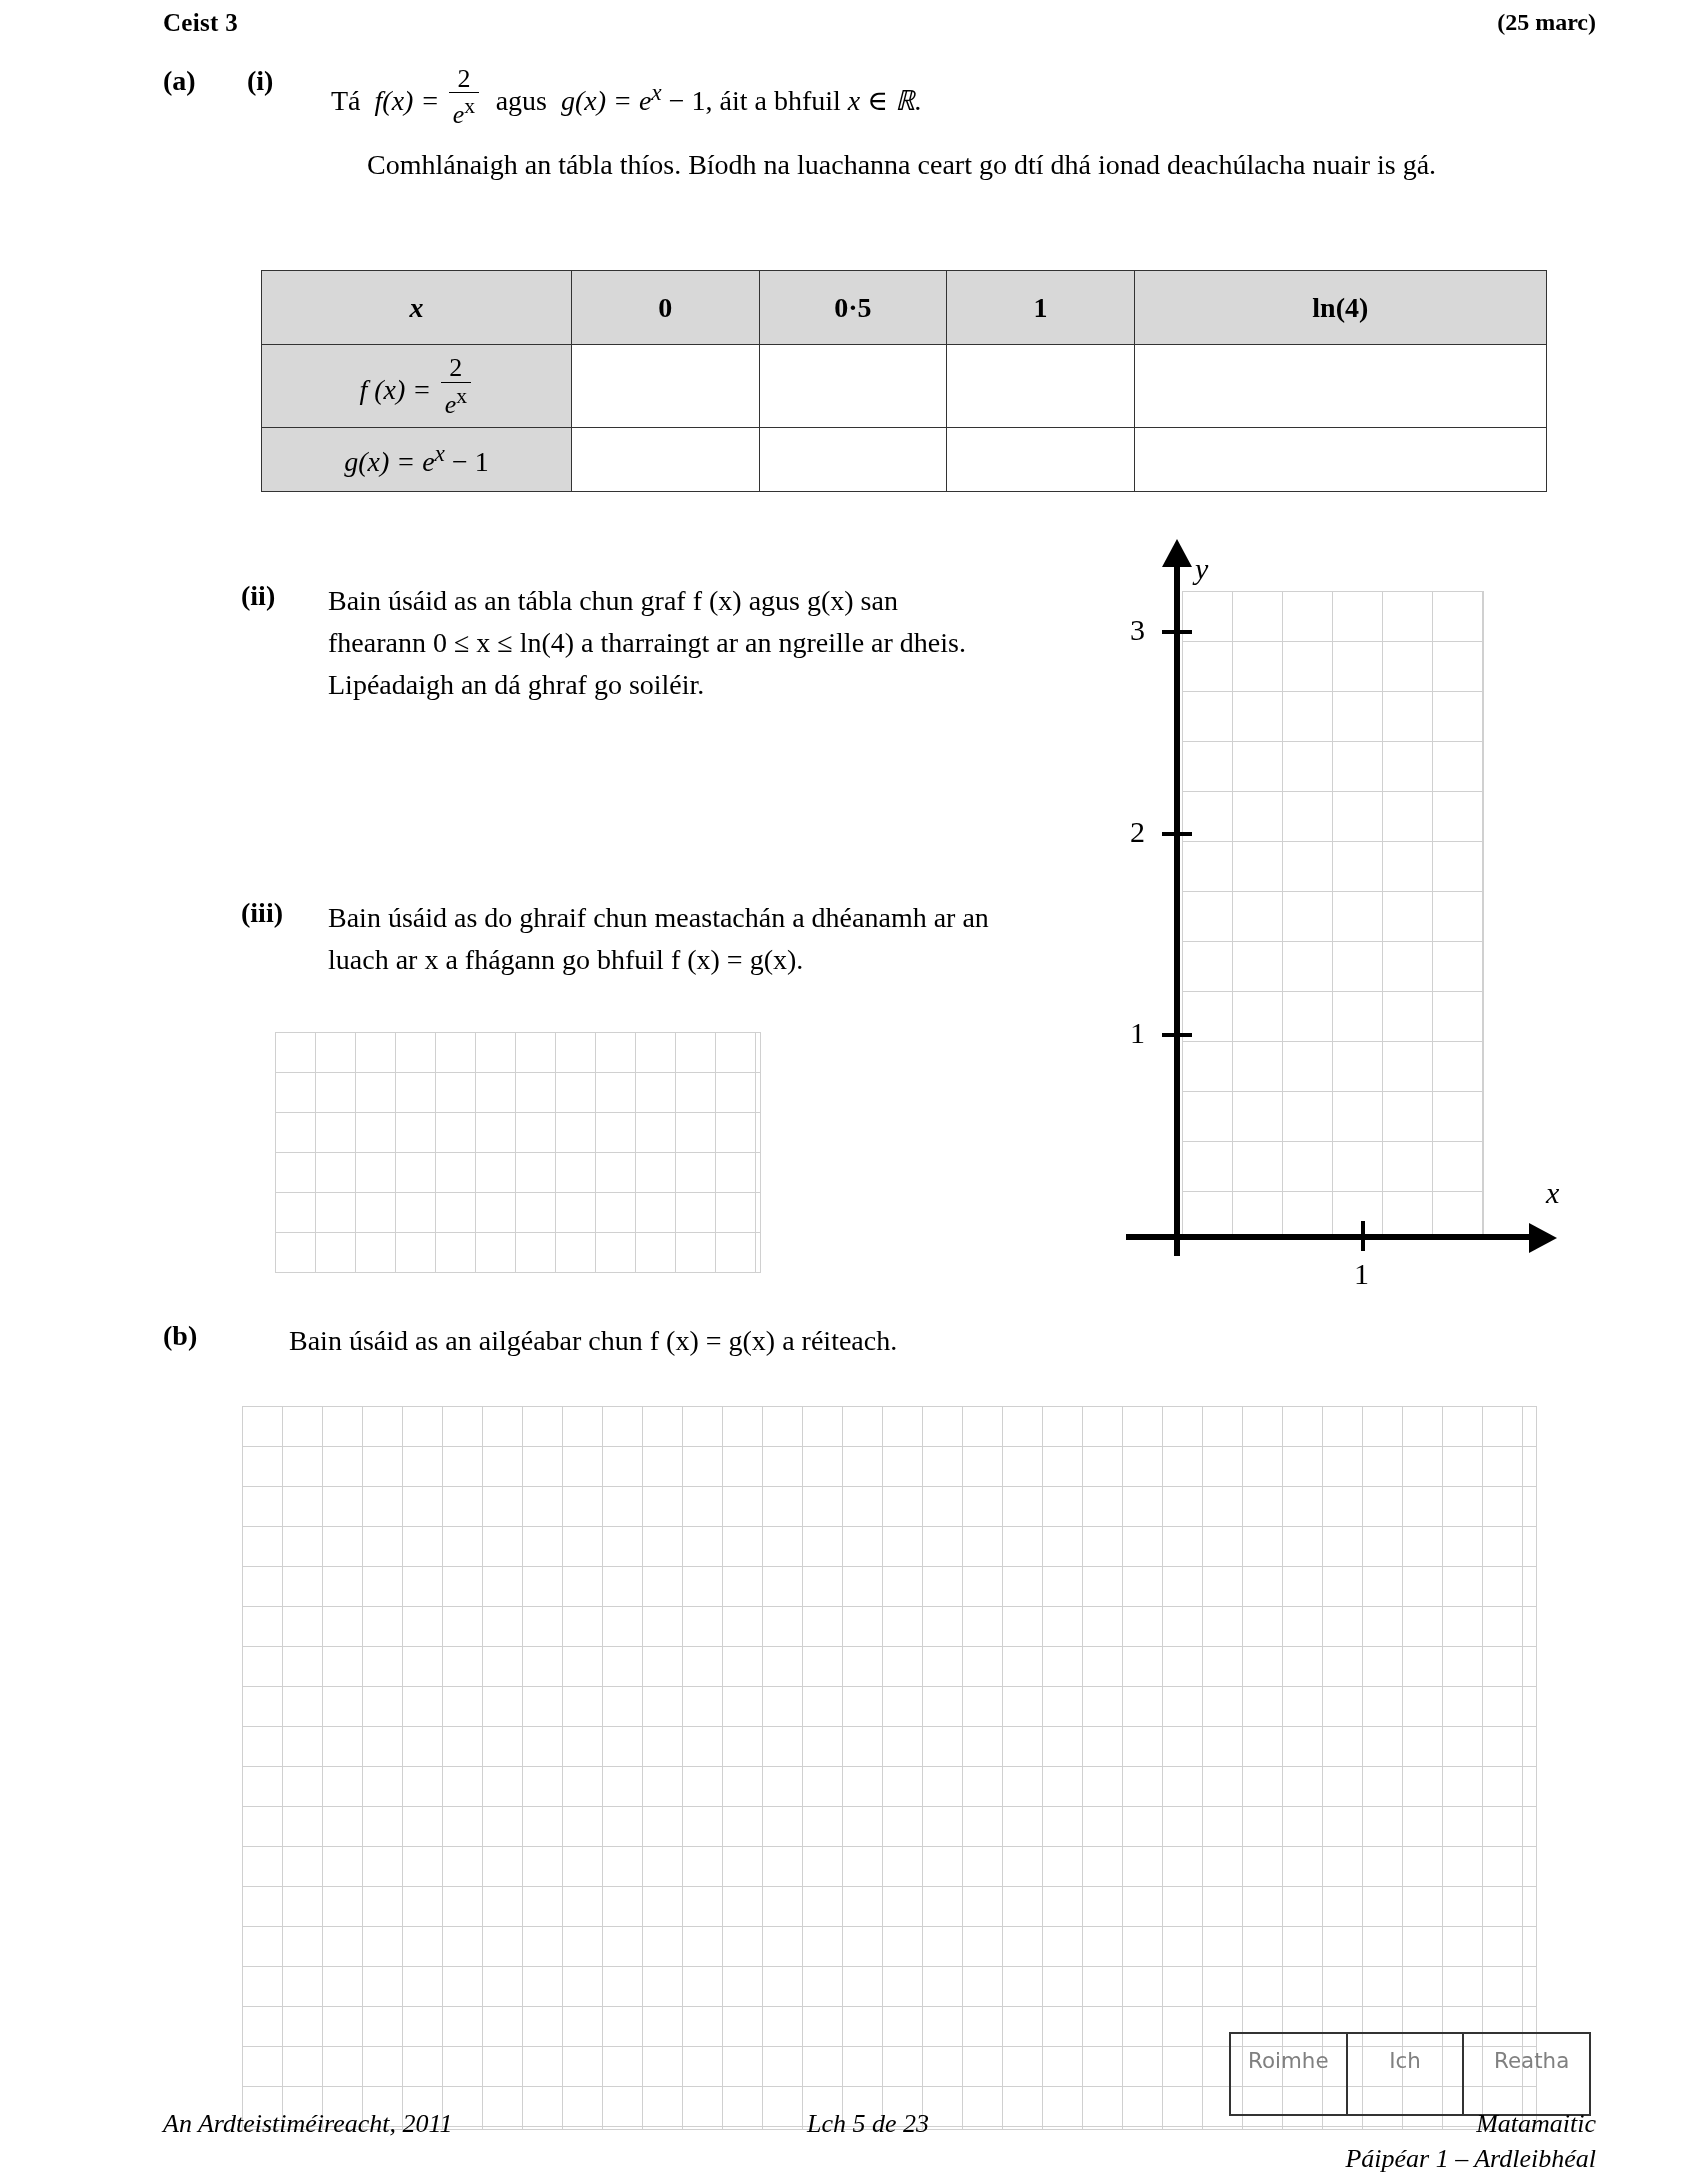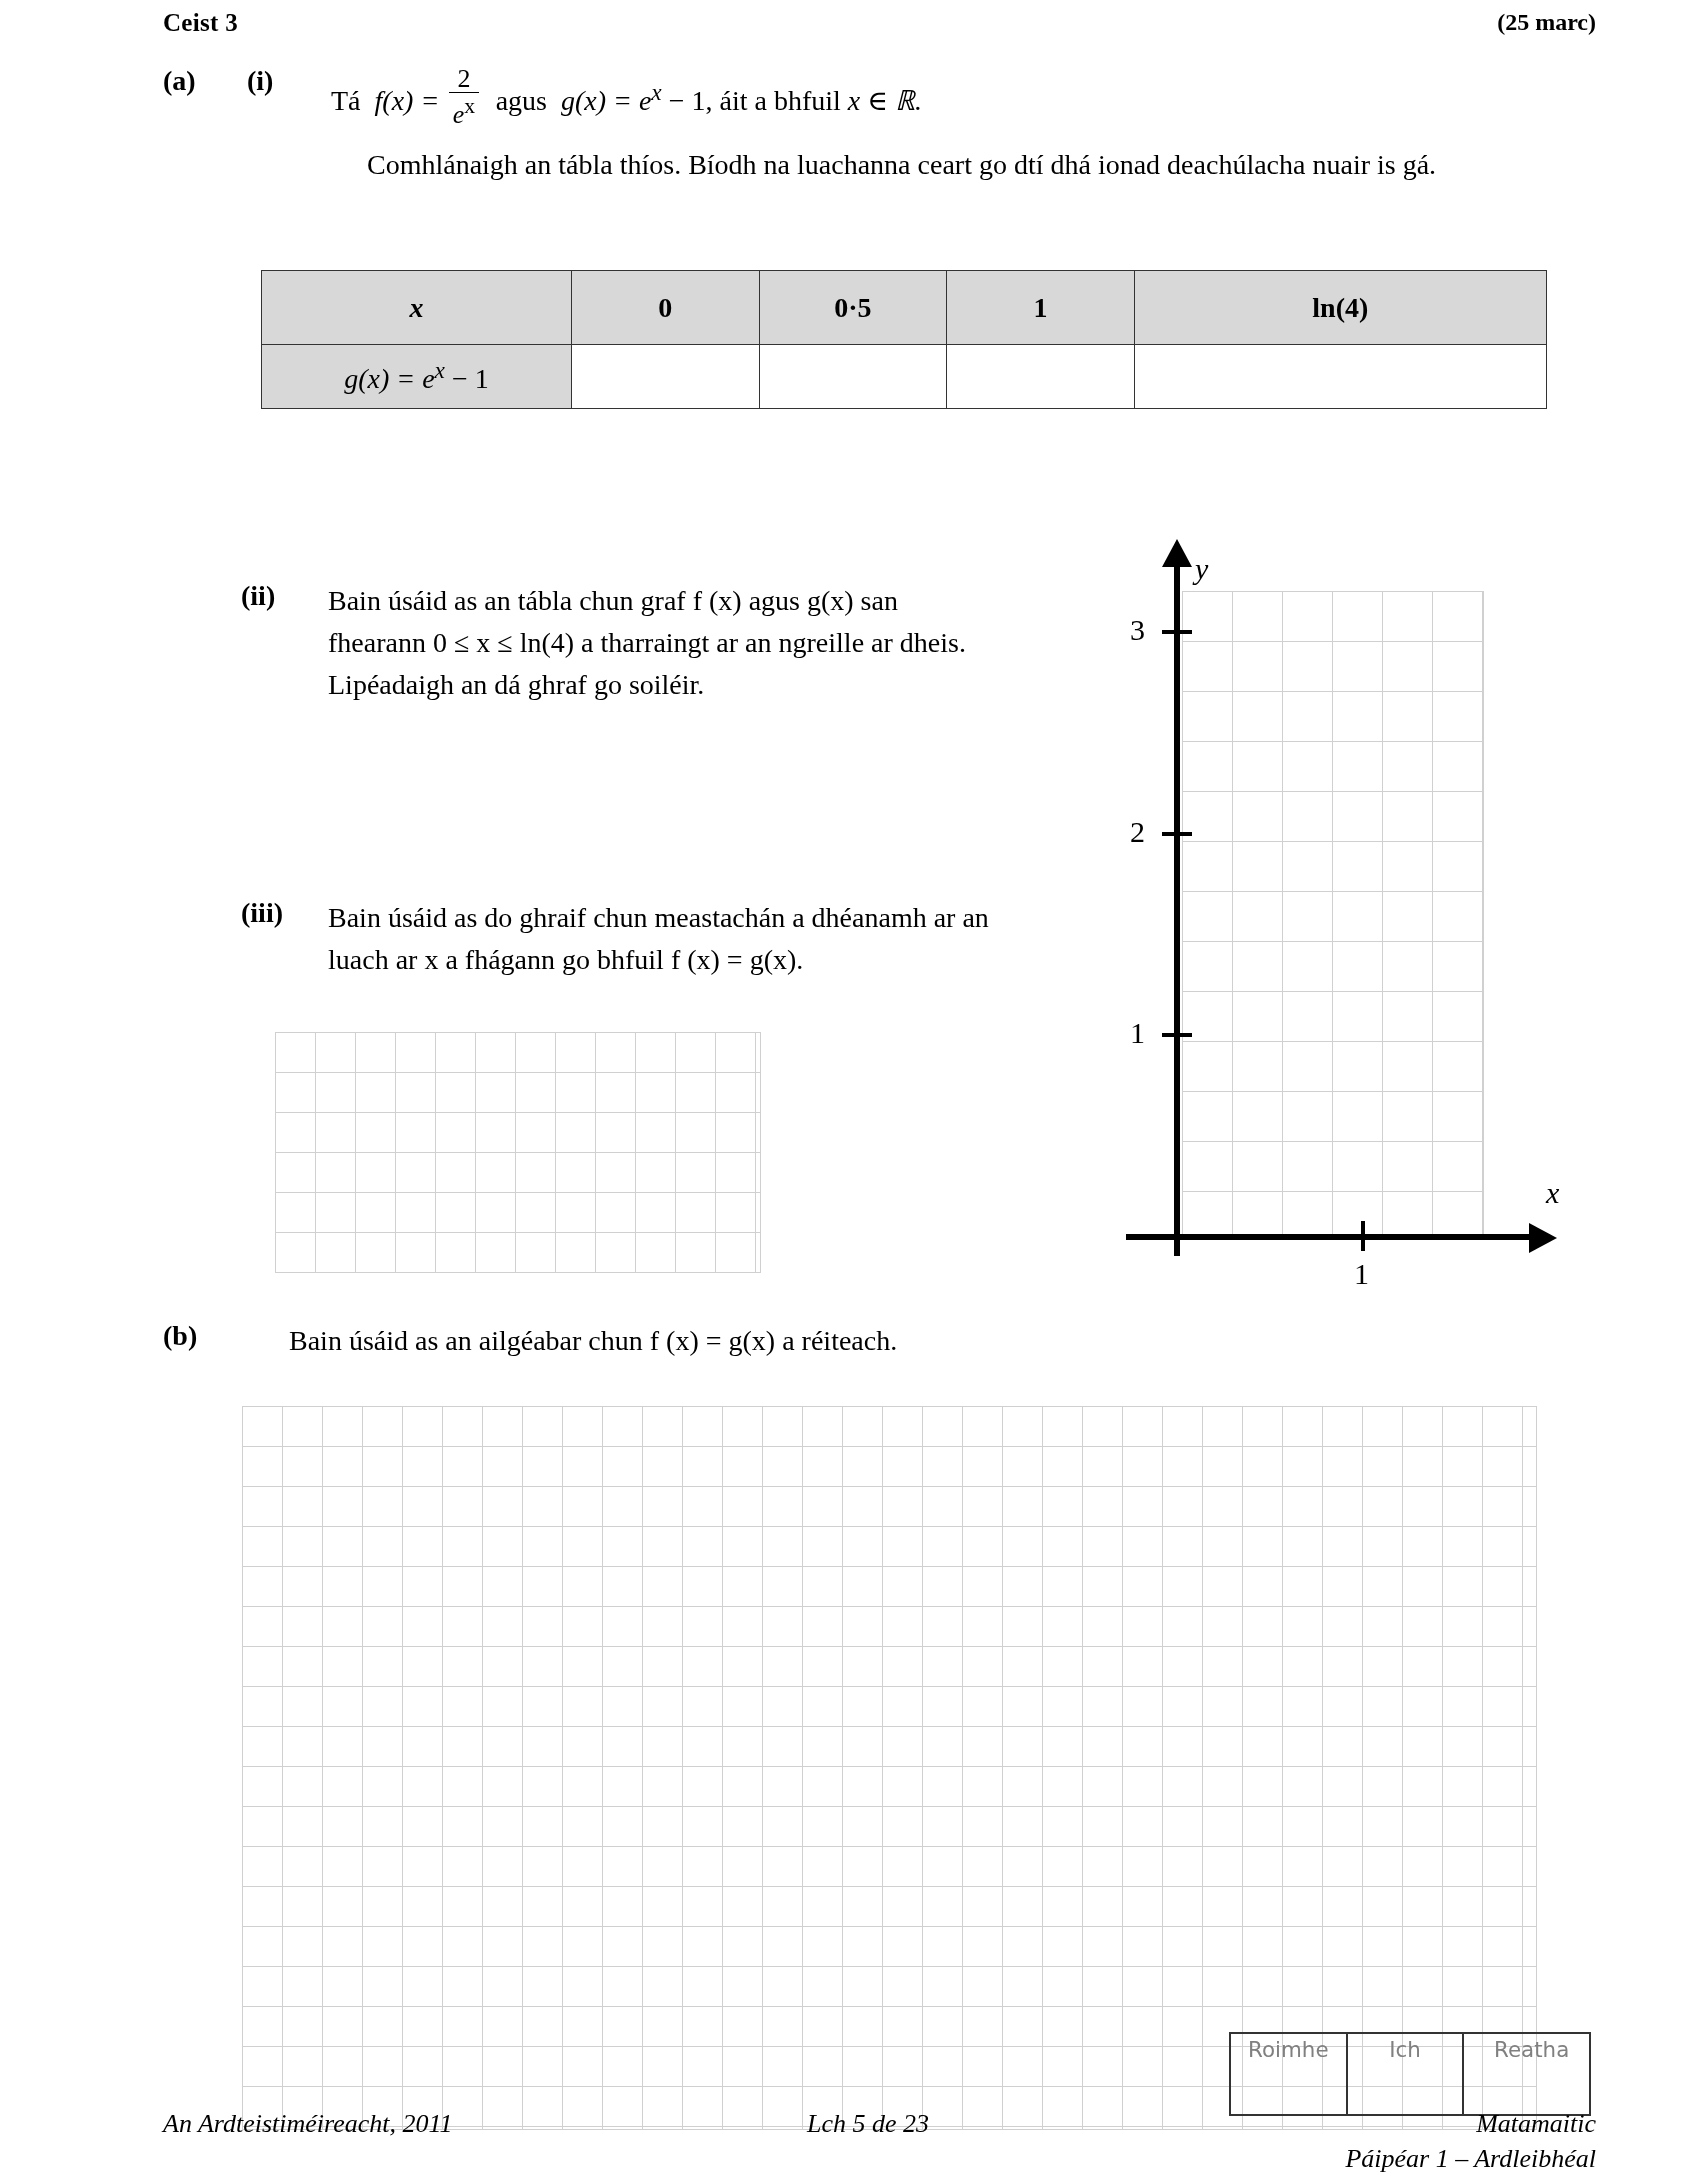--- a/index.html
+++ b/index.html
@@ -110,21 +110,21 @@
   .axis-num{position:absolute;font-size:30px;}
   .axis-letter{position:absolute;font-size:30px;font-style:italic;}
 
   
   #nav-box{
     position:absolute;left:1229px;top:2032px;width:362px;height:84px;
     border:2.3px solid #333;display:flex;box-sizing:border-box;
   }
   #nav-box .cell{
     flex:1;border-right:2.3px solid #333;box-sizing:border-box;
-    display:flex;align-items:flex-start;justify-content:center;padding-top:3px;
+    display:flex;align-items:flex-start;justify-content:center;padding-top:14px;
     font-family:"DejaVu Sans","Liberation Sans",sans-serif;
     font-size:21.4px;color:#808080;
   }
   #nav-box .cell:last-child{border-right:none;margin-left:10px;}
 
   
   .footer-txt{position:absolute;font-style:italic;font-size:26px;}
   #foot-left{left:163px;top:2109px;}
   #foot-center{left:807px;top:2109px;}
   #foot-right-1{right:99px;top:2109px;}
@@ -156,20 +156,33 @@
 
   <table id="value-table">
     <tbody>
         <tr class="r-head">
       <td class="hdr col-x"><i>x</i></td>
       <td class="hdr col-n">0</td>
       <td class="hdr col-n">0·5</td>
       <td class="hdr col-n">1</td>
       <td class="hdr col-wide">ln(4)</td>
     </tr>
+    <tr class="r-f">
+      <td class="rowhdr">
+        <span class="math">f (x) =</span>
+        <span class="frac">
+          <span class="num">2</span>
+          <span class="den"><i>e</i><sup>x</sup></span>
+        </span>
+      </td>
+      <td></td>
+      <td></td>
+      <td></td>
+      <td></td>
+    </tr>
     <tr class="r-g">
       <td class="rowhdr">
         <span class="math">g(x) = e</span><sup class="math">x</sup><span> − 1</span>
       </td>
       <td></td>
       <td></td>
       <td></td>
       <td></td>
     </tr>
   </tbody>

